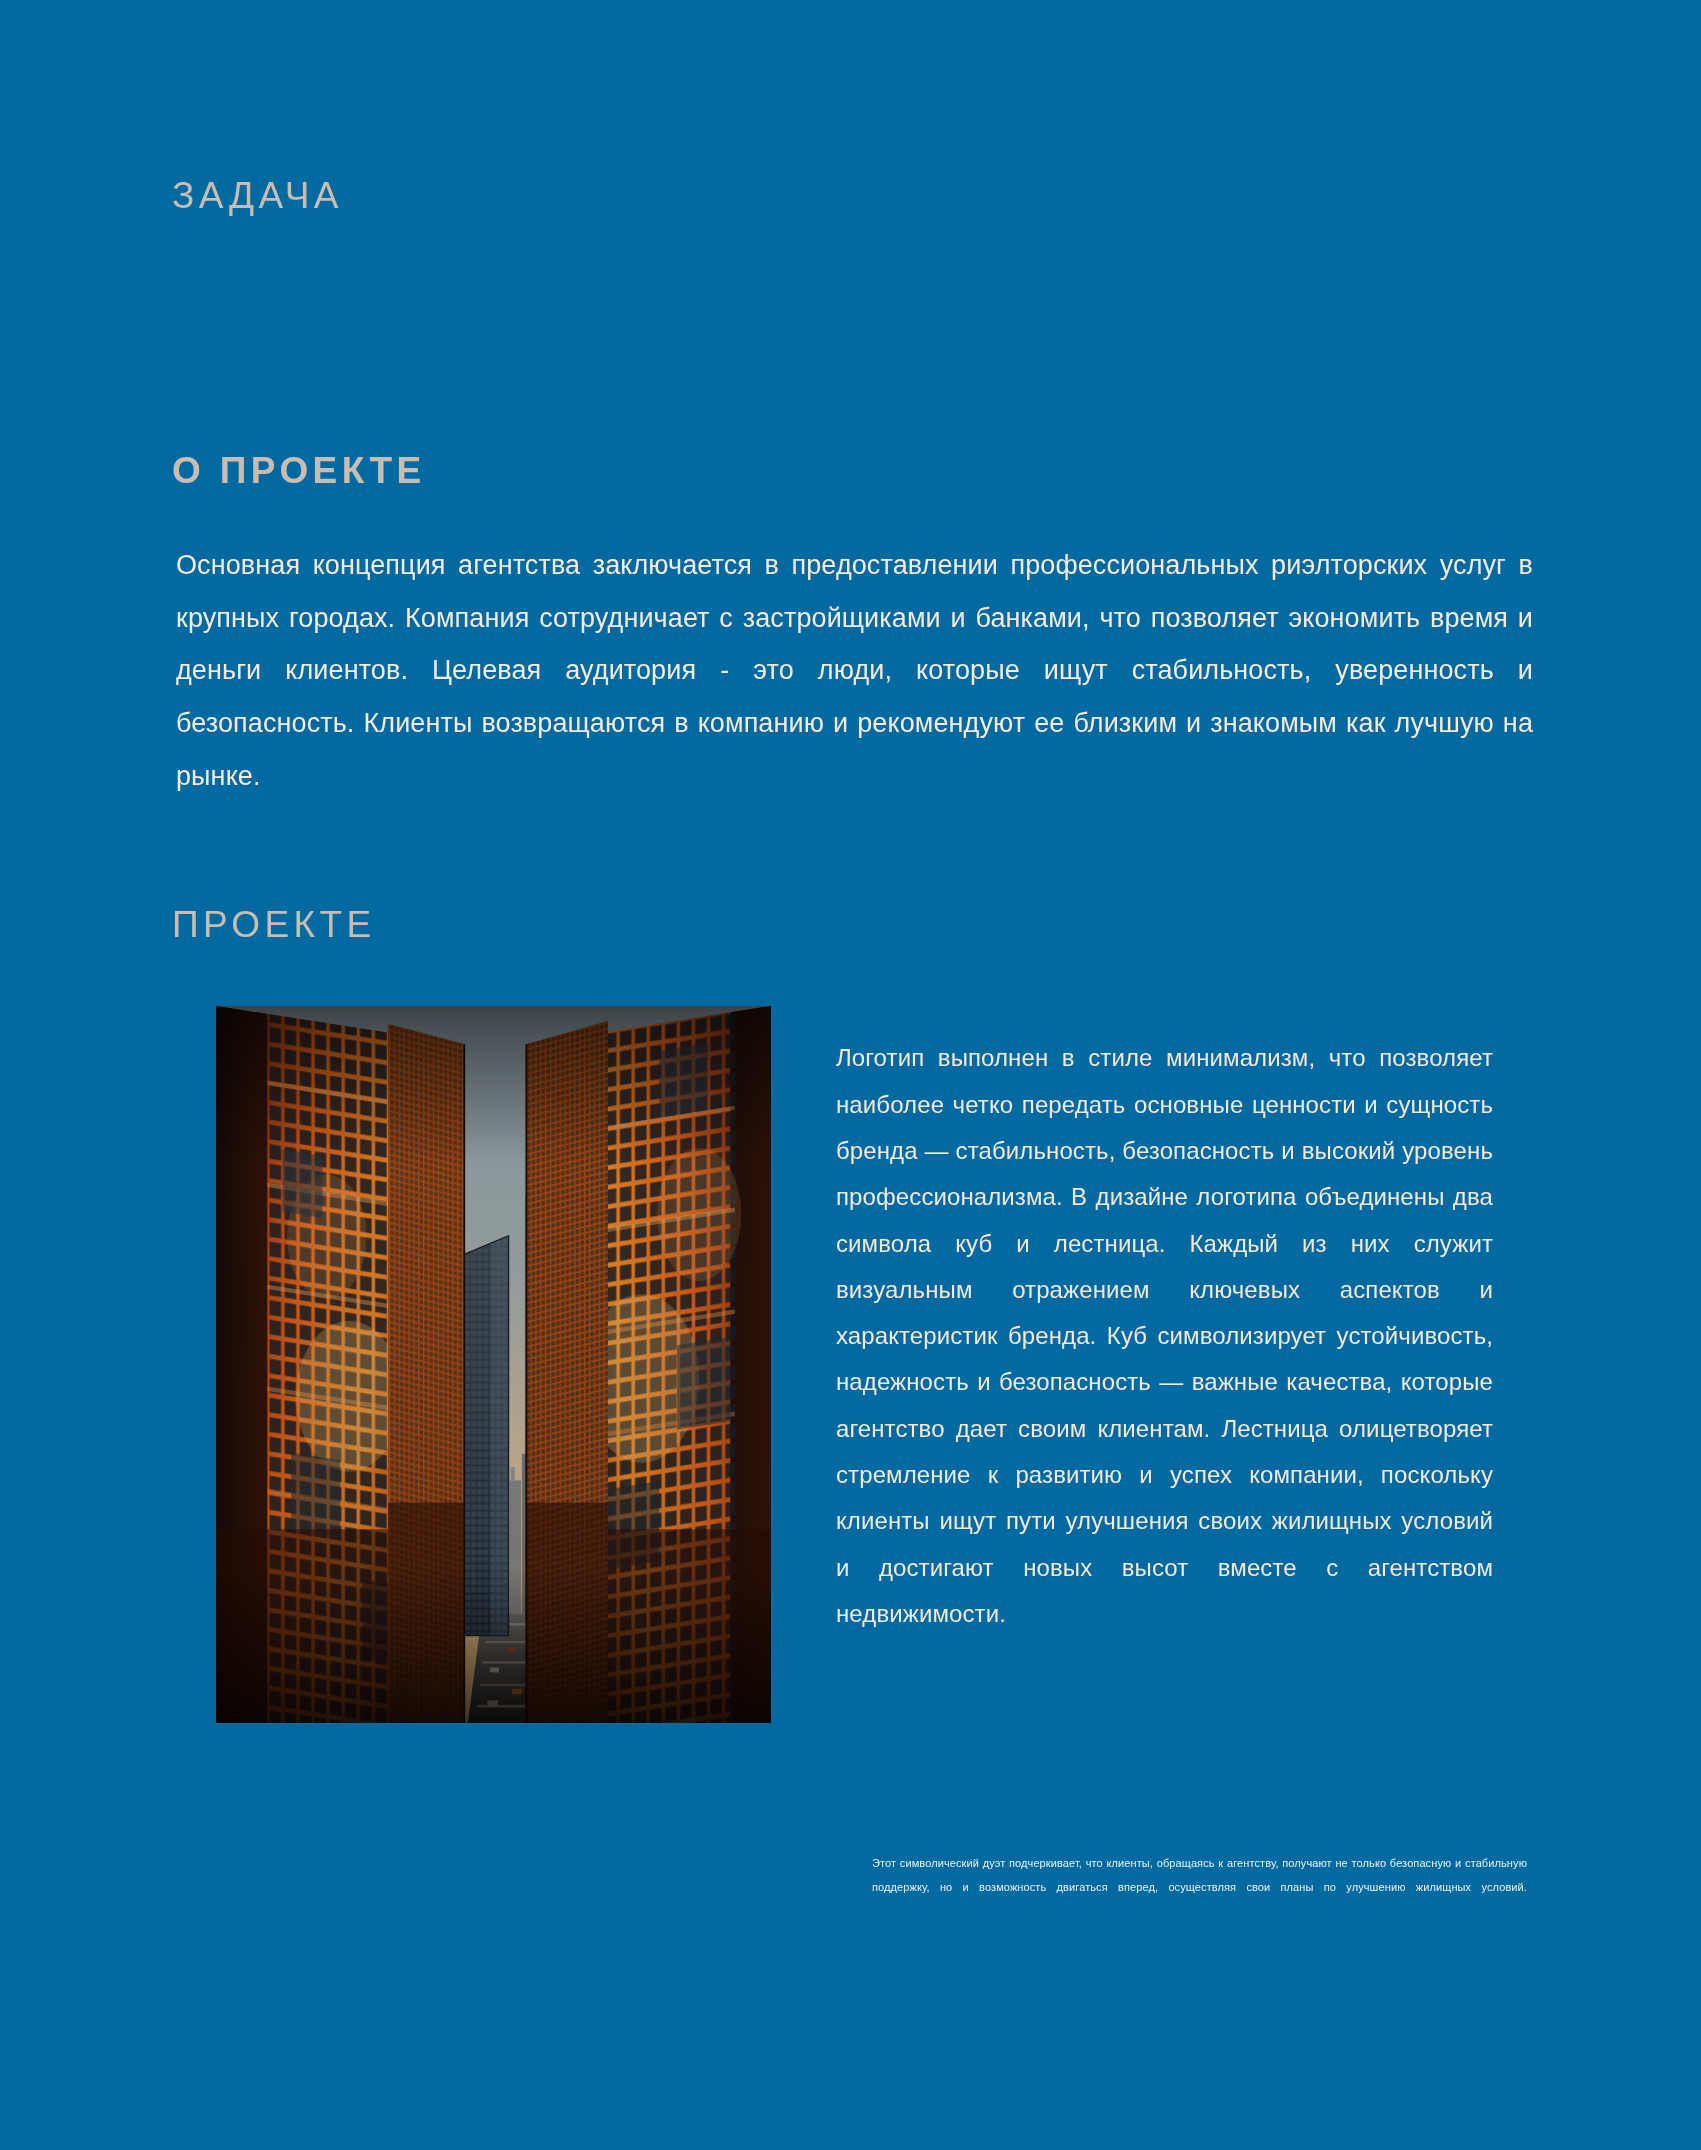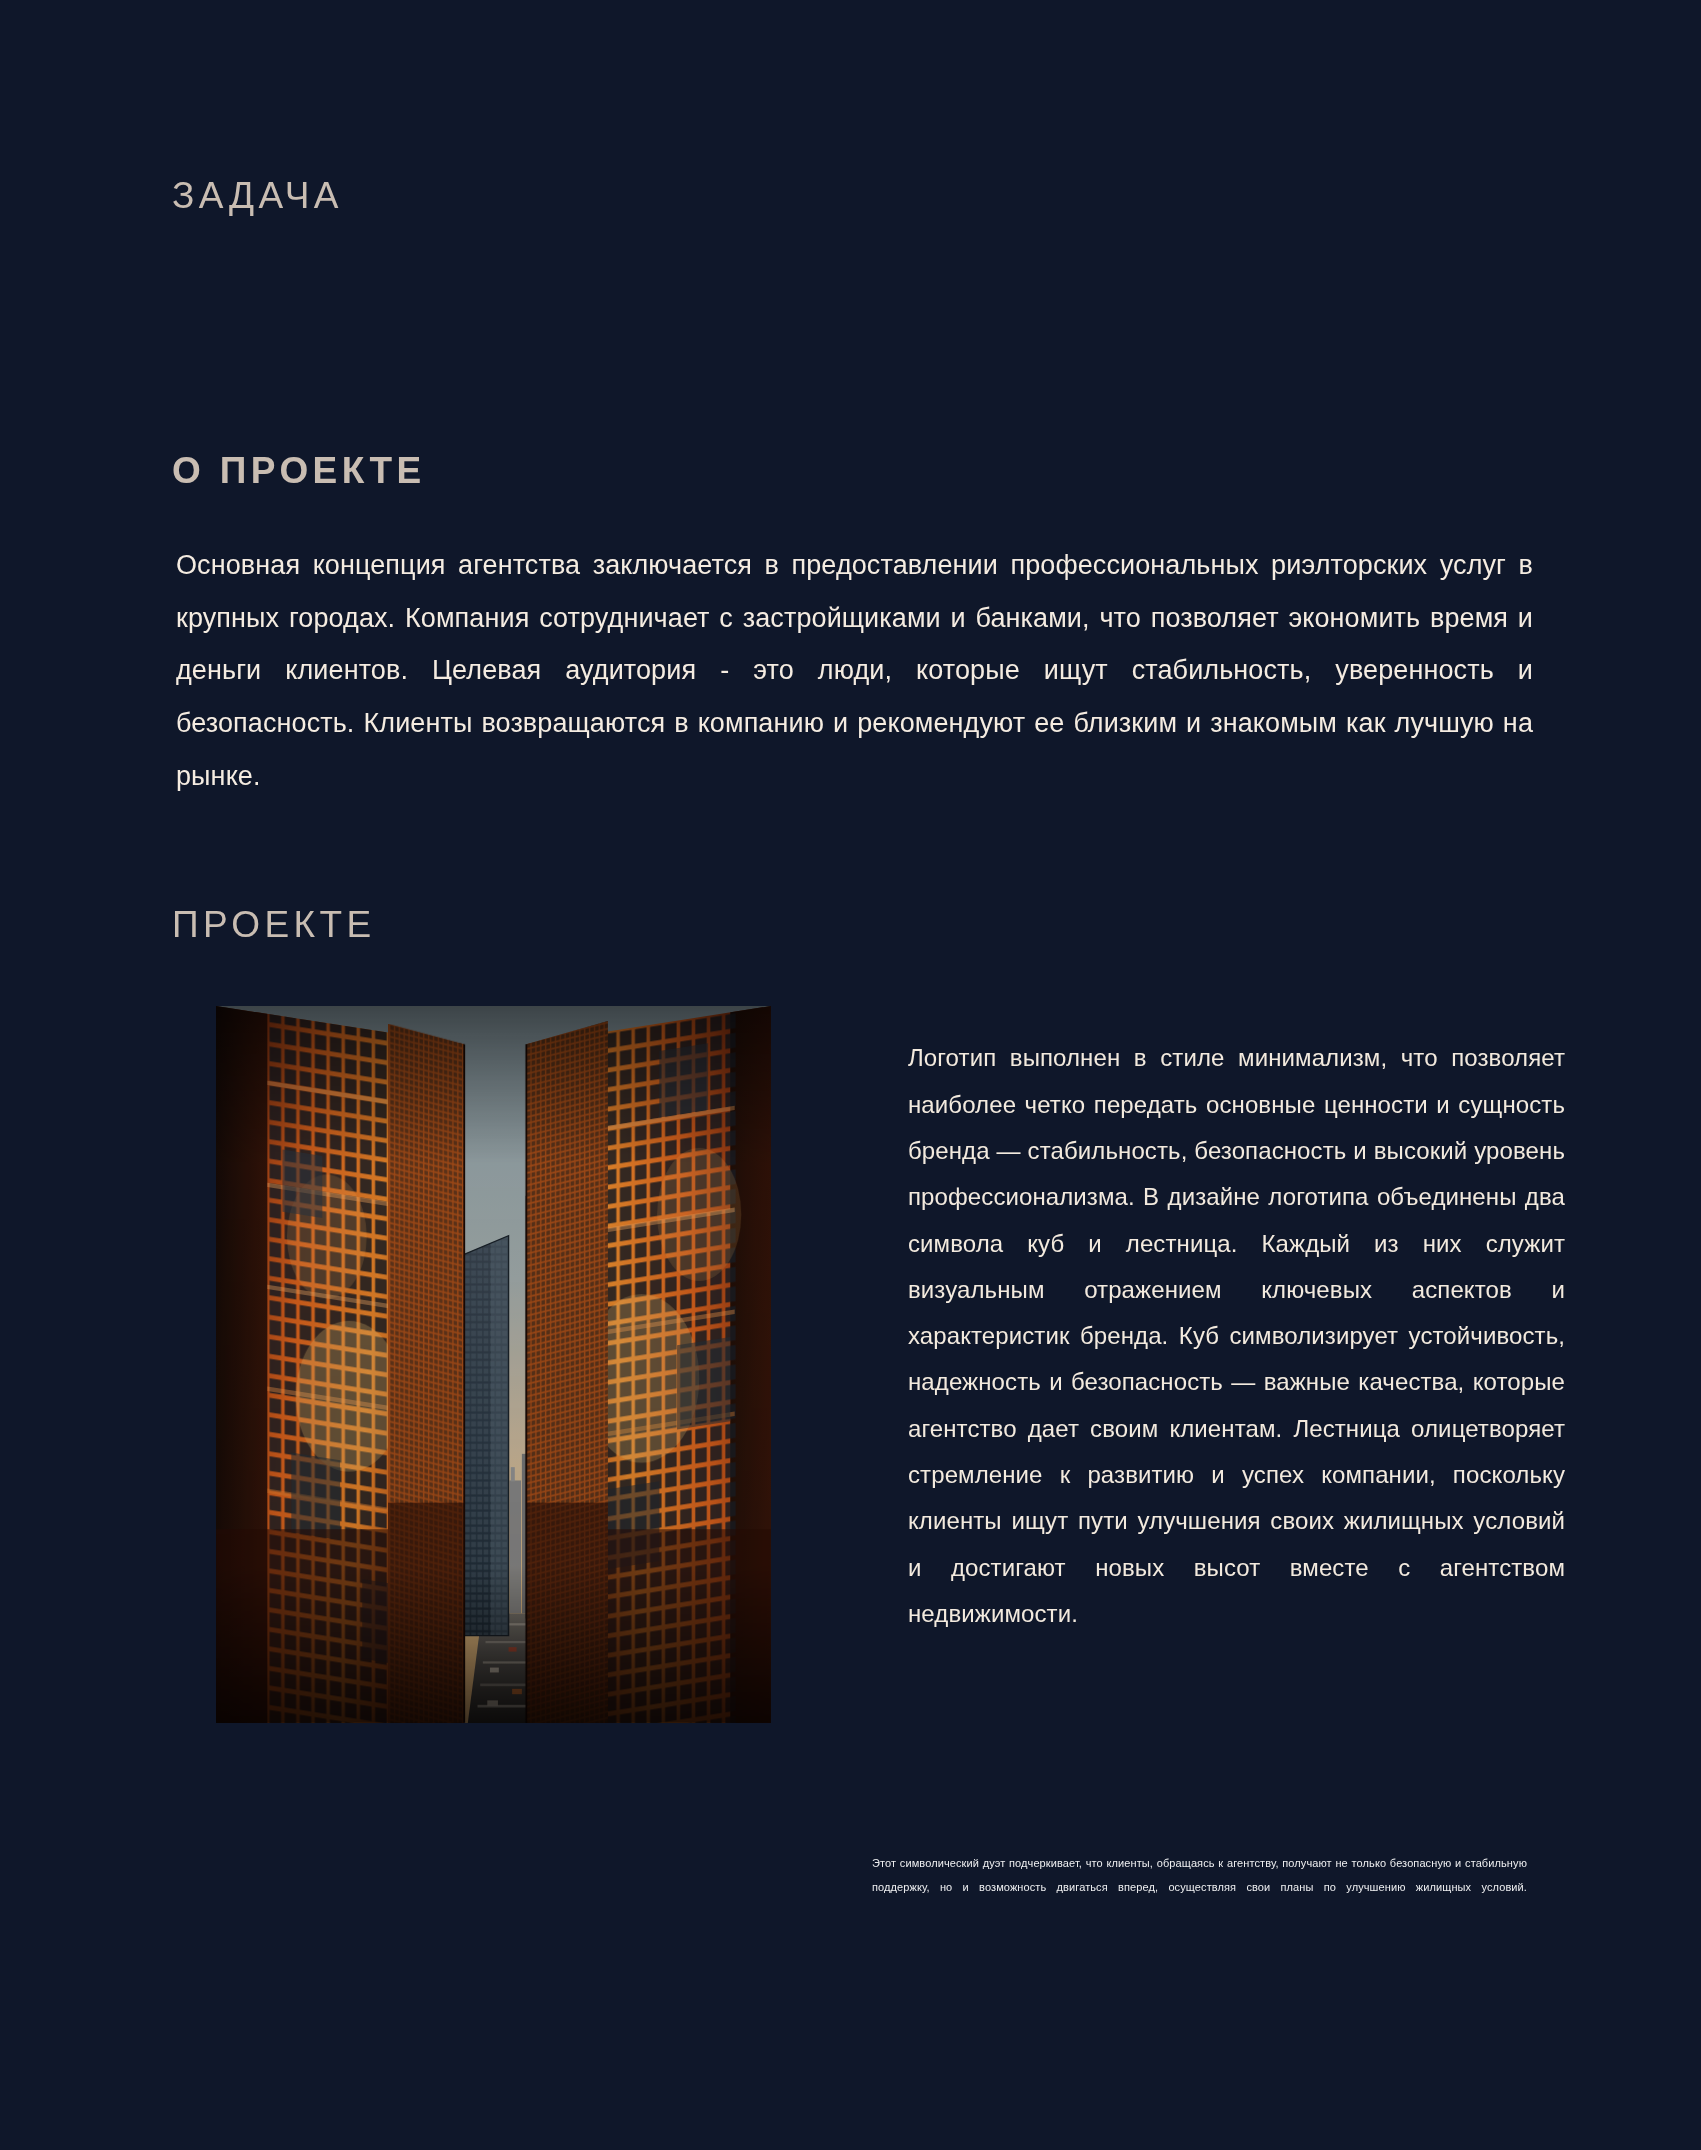--- a/index.html
+++ b/index.html
@@ -13,21 +13,21 @@
     height: 2151px;
     position: relative;
     overflow: hidden;
     font-family: "Liberation Sans", "DejaVu Sans", sans-serif;
     -webkit-font-smoothing: antialiased;
   }
 
   .page {
     position: absolute;
     inset: 0;
-    background: #0f172a;
+    background: #0369a1;
   }
 
   
   .section-heading {
     position: absolute;
     color: #c9bdb2;
     font-size: 37px;
     font-weight: 300;
     letter-spacing: 4.4px;
     line-height: 1;
@@ -81,21 +81,21 @@
     height: 717px;
     overflow: hidden;
     background: #0b0a09;
   }
 
   
   .photo-frame svg { display: block; width: 100%; height: 100%; }
 
   .solution-copy {
     position: absolute;
-    left: 736px;
+    left: 664px;
     top: 5.3px;
     width: 657px;
     color: #f3eade;
     font-size: 24px;
     font-weight: 300;
     line-height: 1.93;
     text-align: justify;
     text-align-last: justify;
     letter-spacing: 0.1px;
   }

